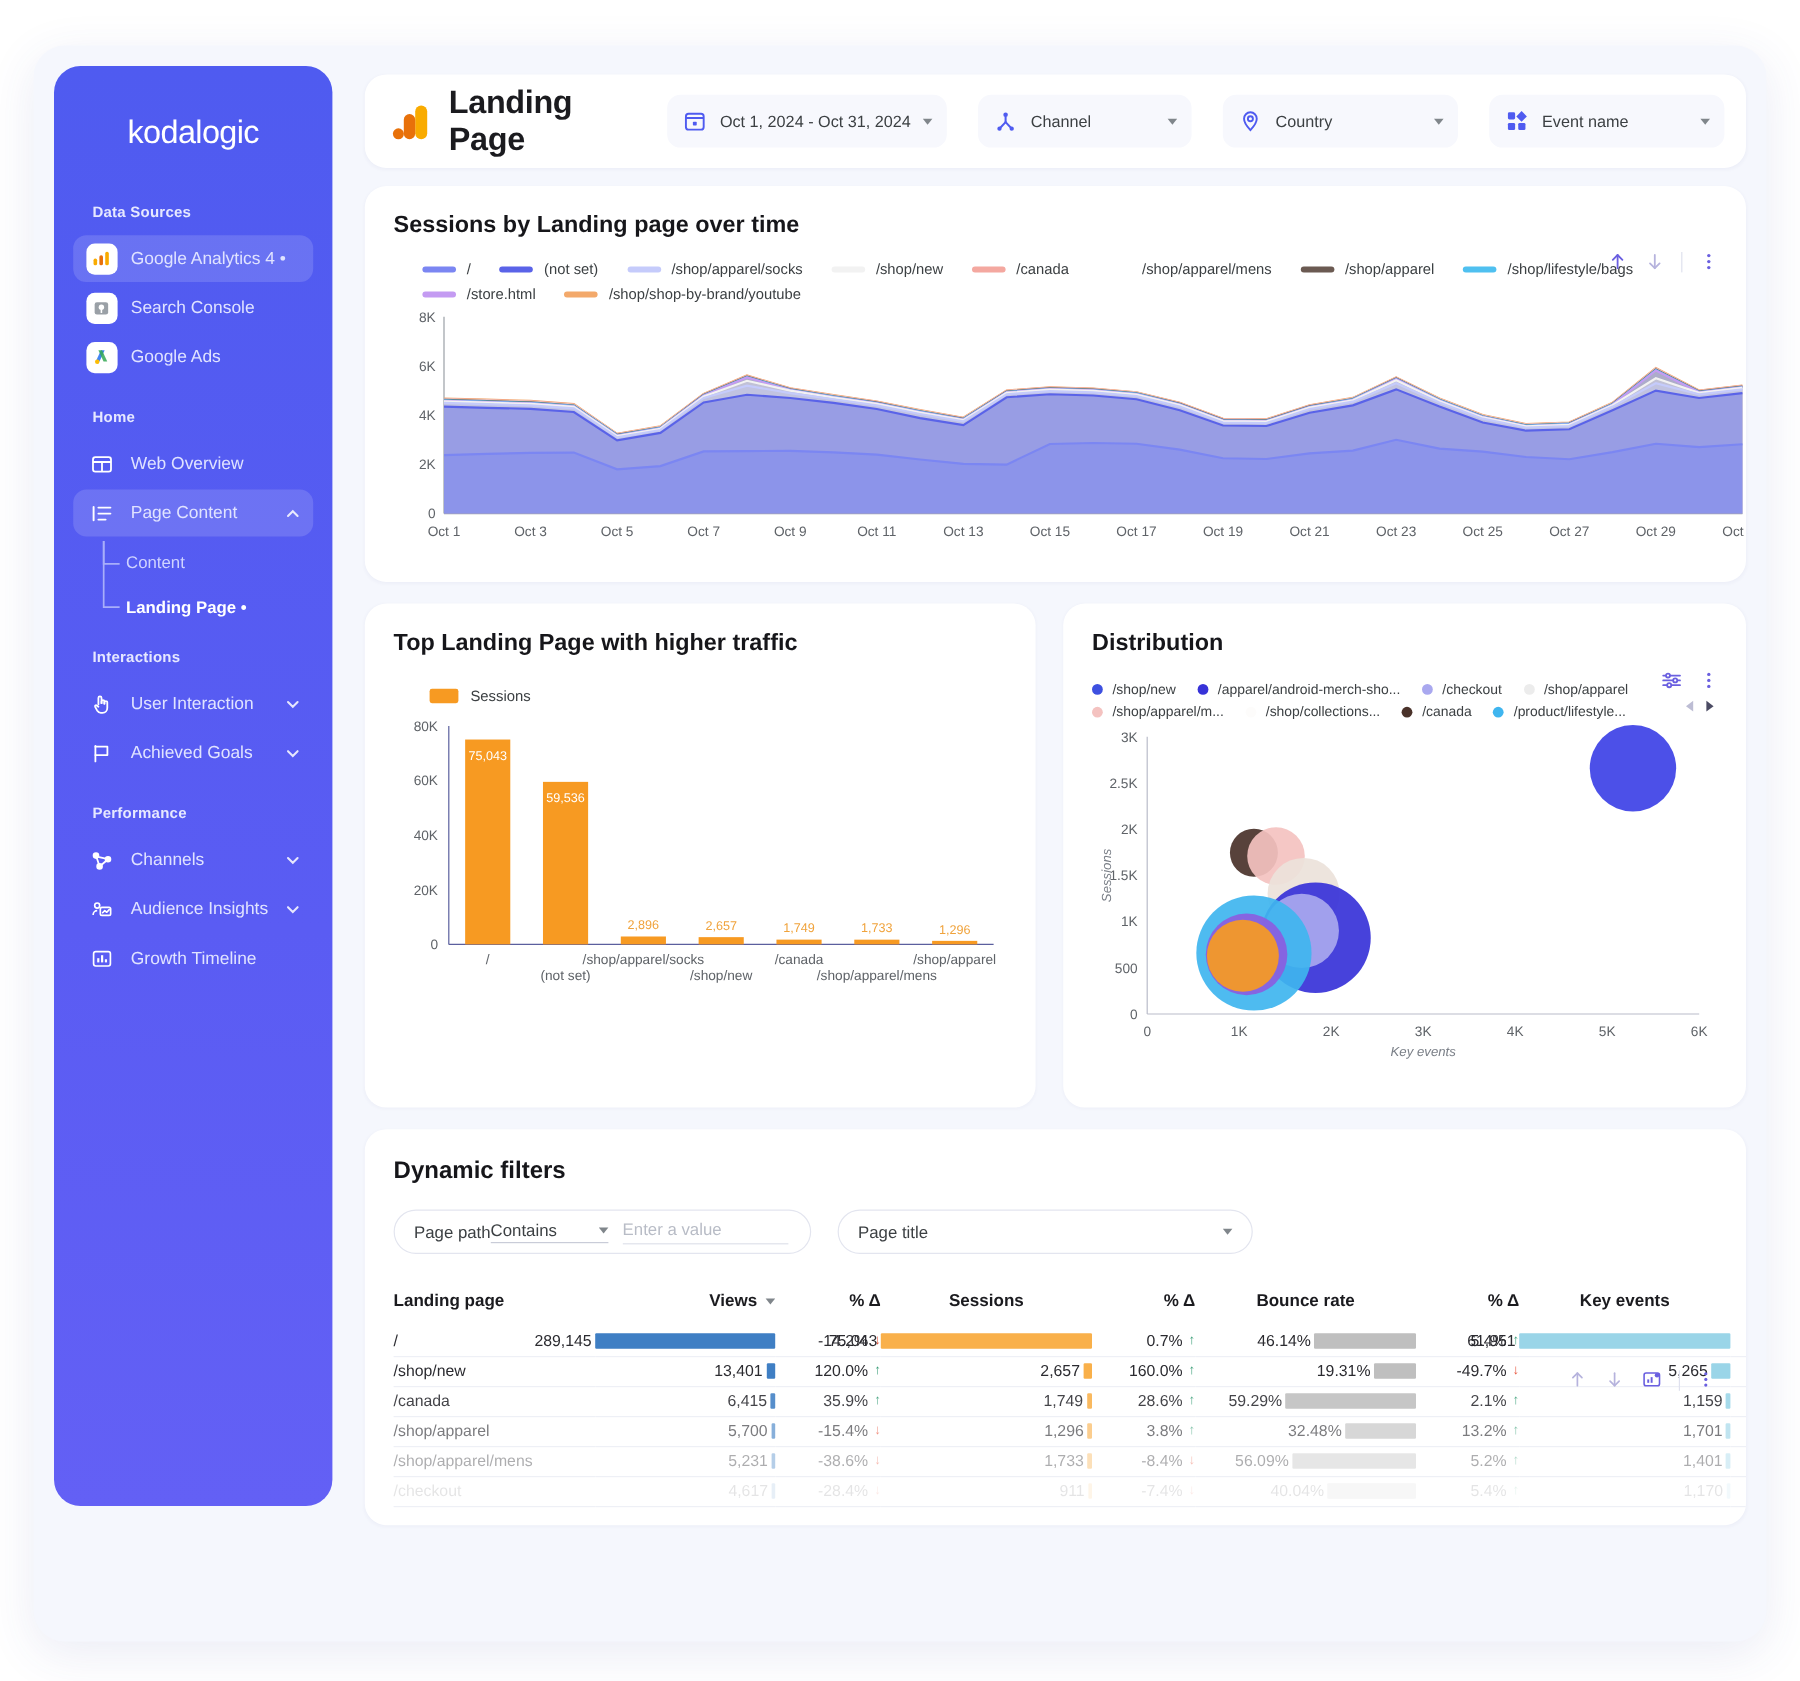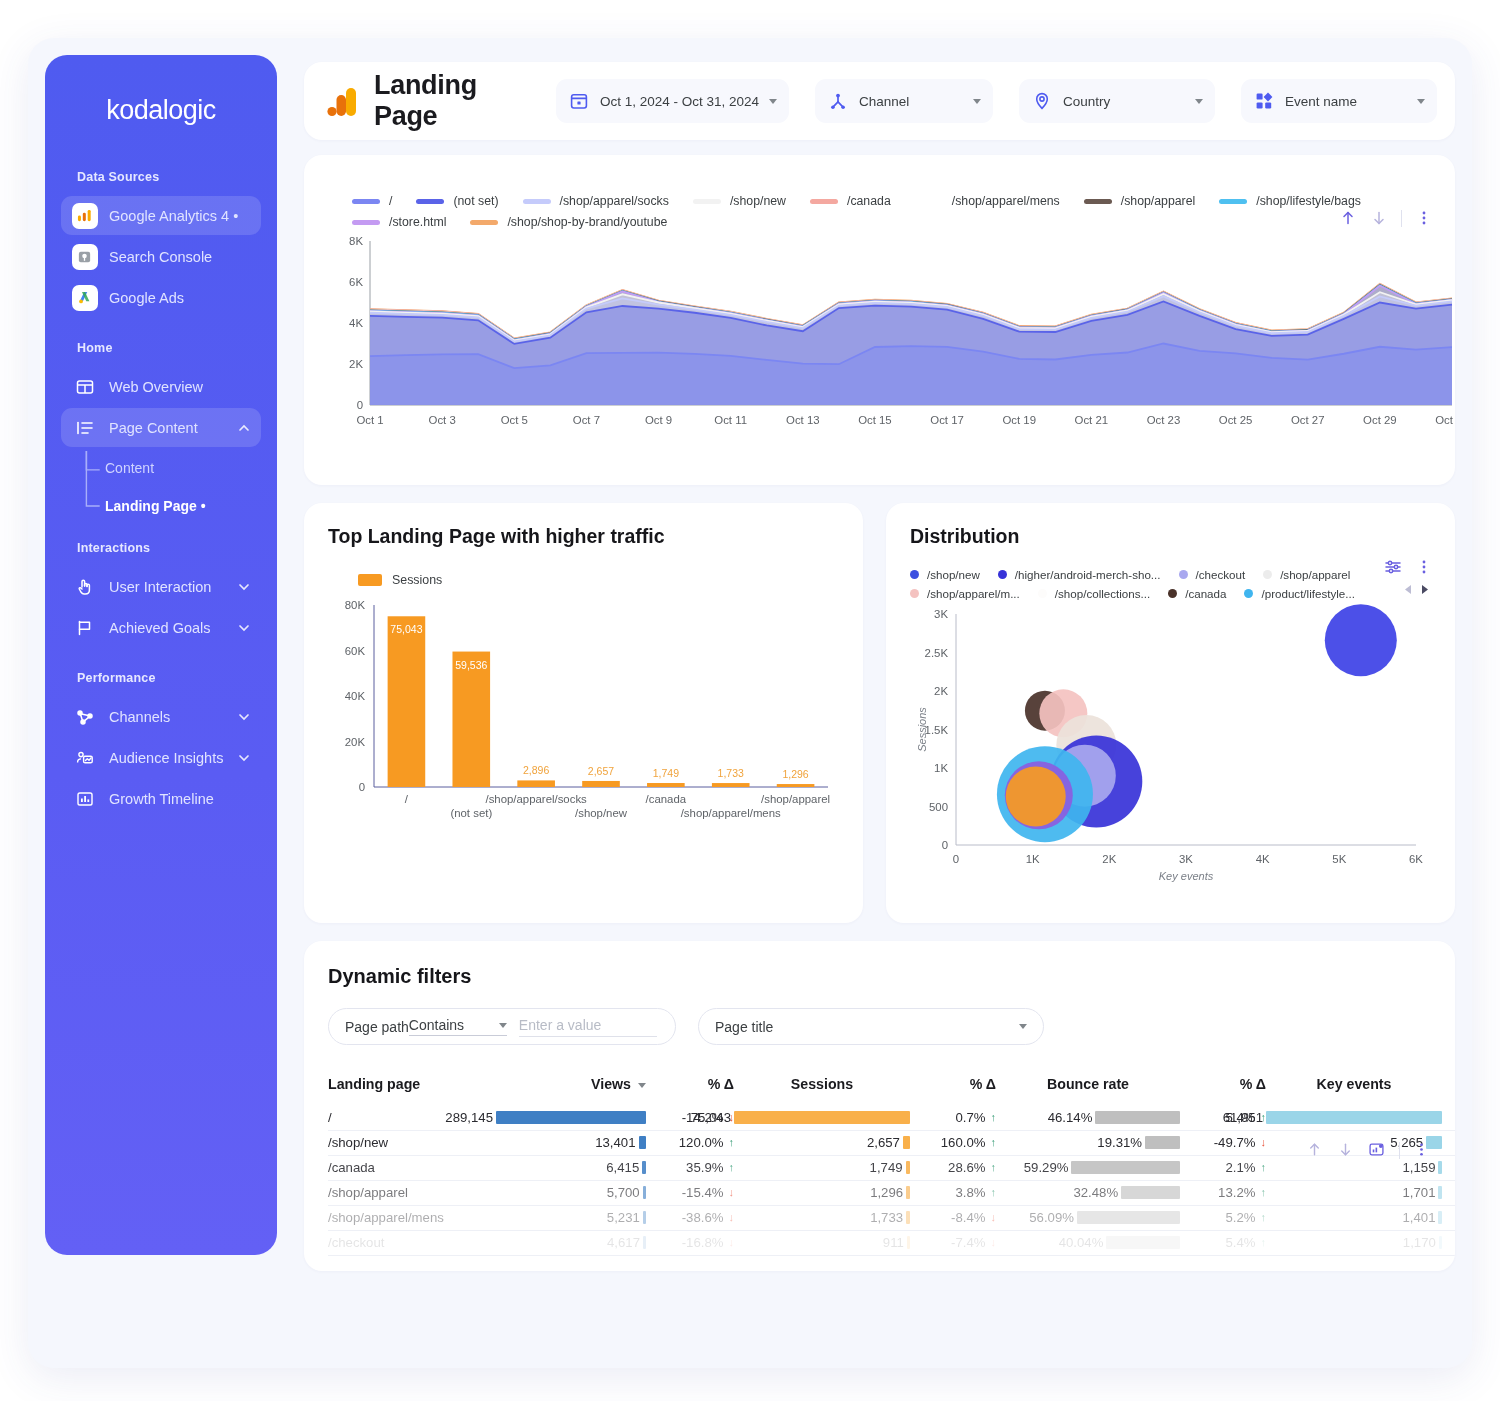--- a/index.html
+++ b/index.html
@@ -377,20 +377,21 @@
                 <rect x="11.2" y="11.4" width="6" height="6" rx="1.2" fill="#4f5bf0"></rect>
               </svg>
           </span>
           <span class="ftxt">Event name</span>
           <span class="caret"></span>
         </div>
       </div>
     </div>
 
     <div class="card" style="position:relative;margin-top:15px;height:330px;padding:21px 24px 0 24px;">
+      <div class="card-title">Sessions by Landing page over time</div>
 
       <div class="panel-tools" style="right:22px;top:54px;">
         <span class="tool-ico">
           <svg width="18" height="18" viewBox="0 0 18 18" fill="none" stroke="#6a5fe0" stroke-width="1.5" stroke-linecap="round" stroke-linejoin="round">
               <line x1="9" y1="14.5" x2="9" y2="3.5"></line>
               <polyline points="5,7.5 9,3.5 13,7.5"></polyline>
             </svg>
         </span>
         <span class="tool-ico">
           <svg width="18" height="18" viewBox="0 0 18 18" fill="none" stroke="#b6b3dd" stroke-width="1.5" stroke-linecap="round" stroke-linejoin="round">
@@ -562,21 +563,21 @@
         </div>
 
         <div style="display:flex;align-items:flex-start;margin-top:20px;">
           <div class="legend" style="flex:1;gap:6px 18px;">
             <span class="lgd">
                 <i style="background:#3d50e0"></i>
                 <em style="font-style:normal">/shop/new</em>
               </span>
             <span class="lgd">
                 <i style="background:#3732d8"></i>
-                <em style="font-style:normal">/higher/android-merch-sho...</em>
+                <em style="font-style:normal">/apparel/android-merch-sho...</em>
               </span>
             <span class="lgd">
                 <i style="background:#a9a8ef"></i>
                 <em style="font-style:normal">/checkout</em>
               </span>
             <span class="lgd">
                 <i style="background:#ececec"></i>
                 <em style="font-style:normal">/shop/apparel</em>
               </span>
             <span class="lgd">
@@ -959,21 +960,21 @@
             <tr style="opacity: 0.12;">
               <td class="lft" style="text-align:left">/checkout</td>
               <td>
                 <div class="cellnum">
                   <span class="v">4,617</span>
                   <span class="bar" style="width:2%;background:#3f7fc4"></span>
                 </div>
               </td>
               <td>
                 <div class="pctcell">
-                  <span>-16.8%</span>
+                  <span>-28.4%</span>
                   <span class="arw dn">↓</span>
                 </div>
               </td>
               <td>
                 <div class="cellnum">
                   <span class="v">911</span>
                   <span class="bar" style="width:1.8%;background:#f9b04a"></span>
                 </div>
               </td>
               <td>

